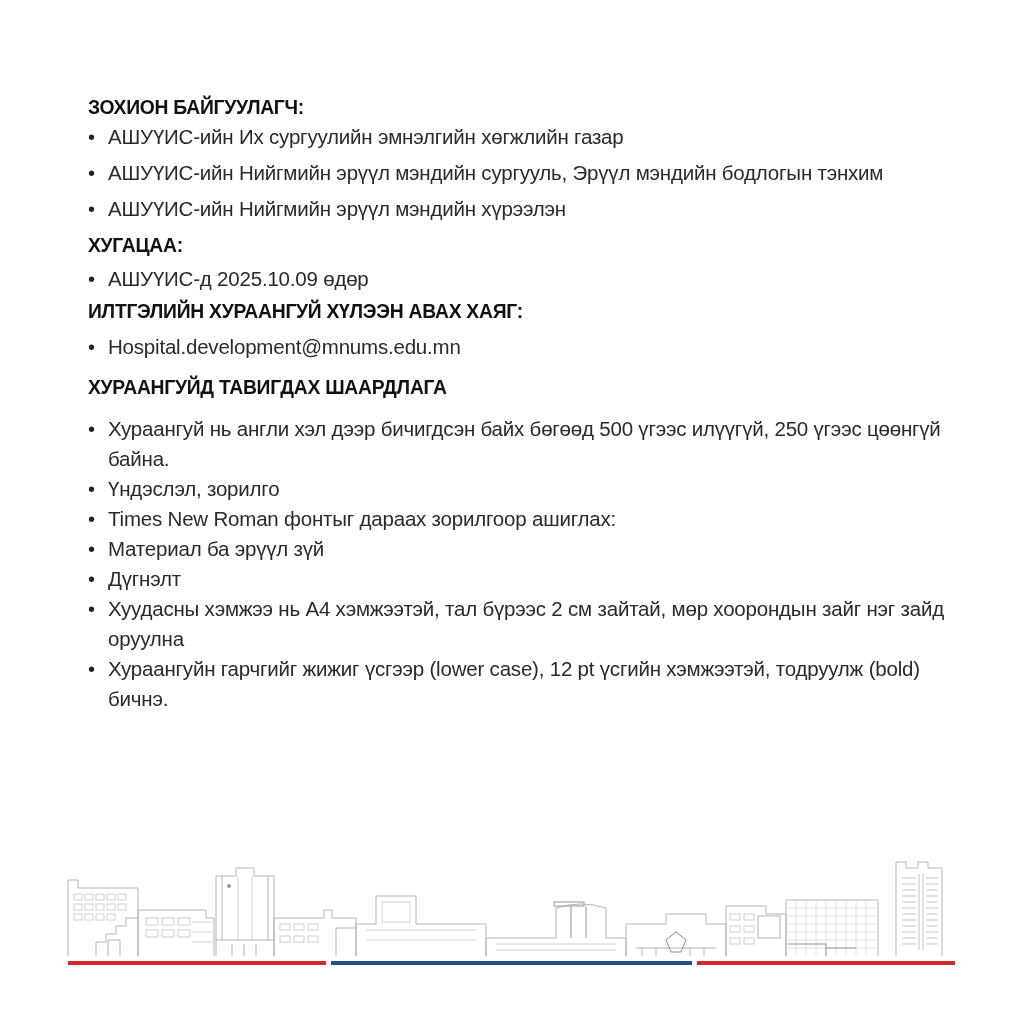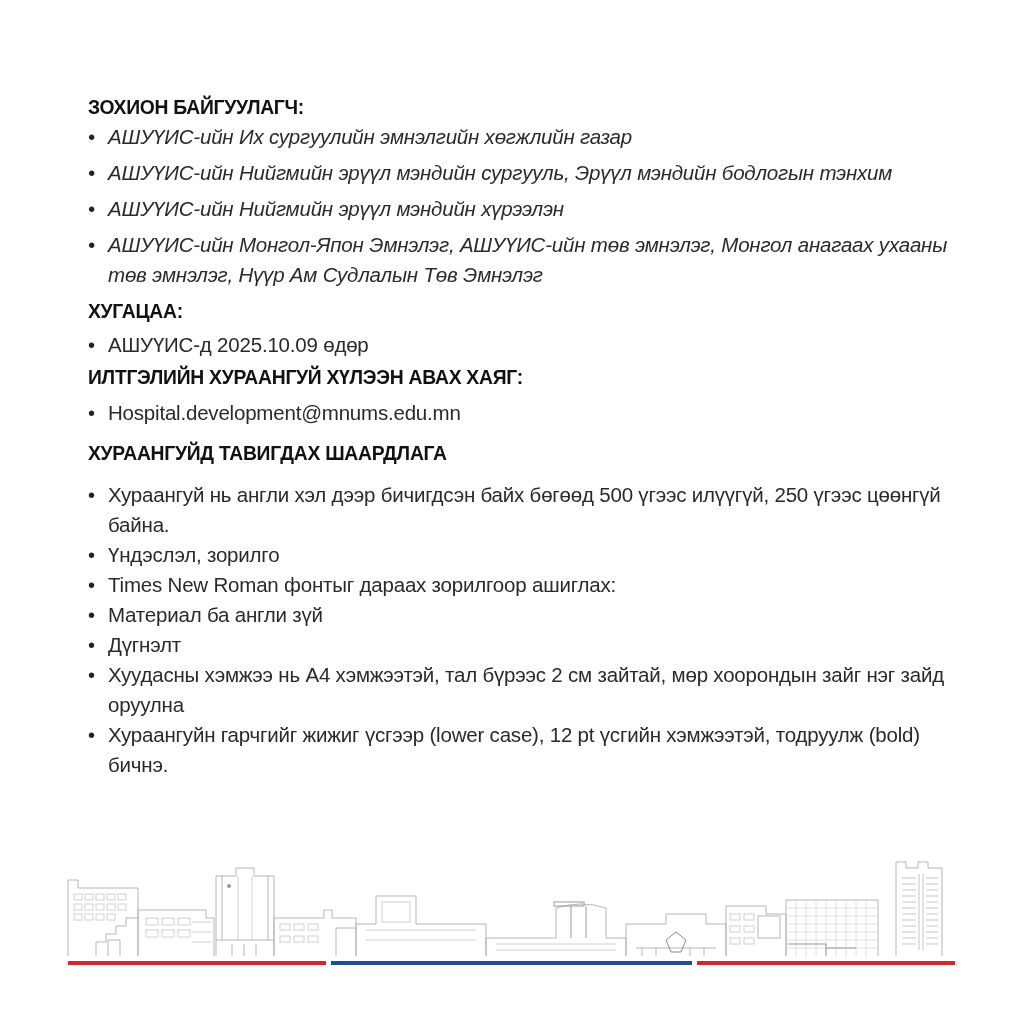--- a/index.html
+++ b/index.html
@@ -22,57 +22,56 @@
   ul.items li {
     position:relative; padding-left:20px;
     font-family: "Liberation Sans", sans-serif;
     font-size:20.5px; line-height:30px; color:#2a2a2a;
     letter-spacing:-0.2px;
   }
   ul.items li::before {
     content:"\2022"; position:absolute; left:0; top:0; font-size:20px; color:#222;
   }
   .sec1 { margin-top:4px; }
-  .sec1 li { margin-bottom:6px;font-style:italic; }
+  .sec1 li { margin-bottom:6px; }
   .sec4 li { margin-bottom:0px; }
 
   .skyline { position:absolute; left:66px; top:848px; width:892px; height:110px; }
   .bars { position:absolute; top:961px; height:4px; }
   .bar-red-1 { left:68px; width:258px; background:#d7262b; }
   .bar-blue { left:331px; width:361px; background:#1f4f8e; }
   .bar-red-2 { left:697px; width:258px; background:#d7262b; }
 </style>
 </head>
 <body>
 
 <div class="content">
   <h2 class="heading">ЗОХИОН БАЙГУУЛАГЧ:</h2>
   <ul class="items sec1">
     <li>АШУҮИС-ийн Их сургуулийн эмнэлгийн хөгжлийн газар</li>
     <li>АШУҮИС-ийн Нийгмийн эрүүл мэндийн сургууль, Эрүүл мэндийн бодлогын тэнхим</li>
     <li>АШУҮИС-ийн Нийгмийн эрүүл мэндийн хүрээлэн</li>
-    <li>АШУҮИС-ийн Монгол-Япон Эмнэлэг, АШУҮИС-ийн төв эмнэлэг, Монгол анагаах ухааны төв эмнэлэг, Нүүр Ам Судлалын Төв Эмнэлэг</li>
   </ul>
 
   <h2 class="heading">ХУГАЦАА:</h2>
   <ul class="items" style="margin:4px 0 2px 0;">
     <li>АШУҮИС-д 2025.10.09 өдөр</li>
   </ul>
 
   <h2 class="heading" style="margin-top:2px;">ИЛТГЭЛИЙН ХУРААНГУЙ ХҮЛЭЭН АВАХ ХАЯГ:</h2>
   <ul class="items" style="margin:6px 0 10px 0;">
     <li>Hospital.development@mnums.edu.mn</li>
   </ul>
 
   <h2 class="heading" style="margin-top:4px;">ХУРААНГУЙД ТАВИГДАХ ШААРДЛАГА</h2>
   <ul class="items sec4" style="margin-top:12px;">
     <li>Хураангуй нь англи хэл дээр бичигдсэн байх бөгөөд 500 үгээс илүүгүй, 250 үгээс цөөнгүй байна.</li>
     <li>Үндэслэл, зорилго</li>
     <li>Times New Roman фонтыг дараах зорилгоор ашиглах:</li>
-    <li>Материал ба англи зүй</li>
+    <li>Материал ба эрүүл зүй</li>
     <li>Дүгнэлт</li>
     <li>Хуудасны хэмжээ нь А4 хэмжээтэй, тал бүрээс 2 см зайтай, мөр хоорондын зайг нэг зайд оруулна</li>
     <li>Хураангуйн гарчгийг жижиг үсгээр (lower case), 12 pt үсгийн хэмжээтэй, тодруулж (bold) бичнэ.</li>
   </ul>
 </div>
 
 <svg class="skyline" viewBox="0 0 892 110" fill="none" stroke="#b5b5b5" stroke-width="1">
 
   <path d="M2 108 V32 H12 V40 H72 V108"></path>
   <g stroke="#d0d0d0">

